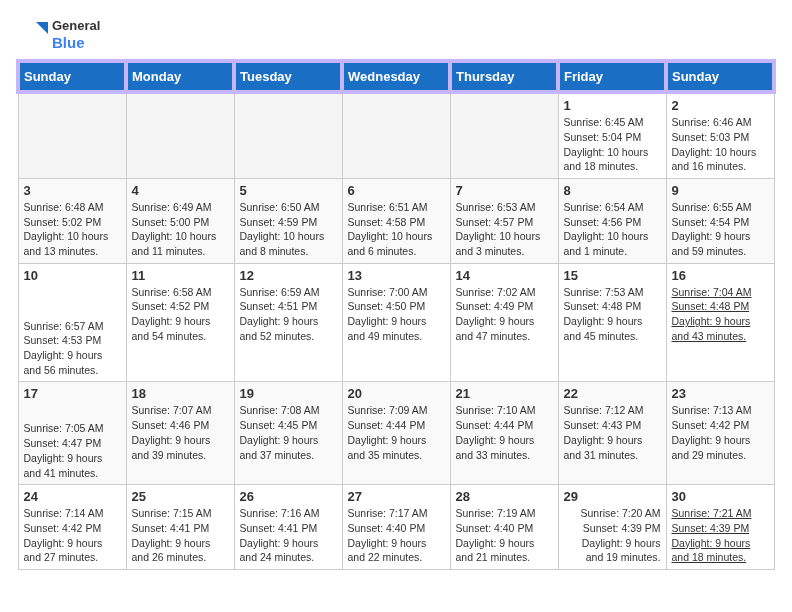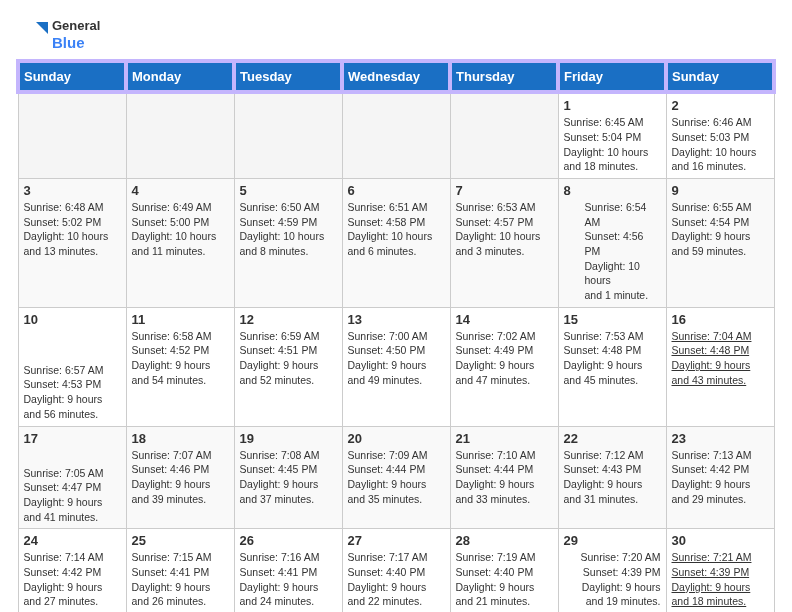--- a/index.html
+++ b/index.html
@@ -160,21 +160,21 @@
         </td>
         <td>
           <div class="day-num">7</div>
           <div class="day-info" style="white-space: pre-line;">Sunrise: 6:53 AM
 Sunset: 4:57 PM
 Daylight: 10 hours
 and 3 minutes.</div>
         </td>
         <td>
           <div class="day-num">8</div>
-          <div class="day-info" style="white-space: pre-line; margin-left: 21px;">Sunrise: 6:54 AM
+          <div class="day-info" style="white-space: pre-line;">Sunrise: 6:54 AM
 Sunset: 4:56 PM
 Daylight: 10 hours
 and 1 minute.</div>
         </td>
         <td>
           <div class="day-num">9</div>
           <div class="day-info" style="white-space: pre-line;">Sunrise: 6:55 AM
 Sunset: 4:54 PM
 Daylight: 9 hours
 and 59 minutes.</div>

